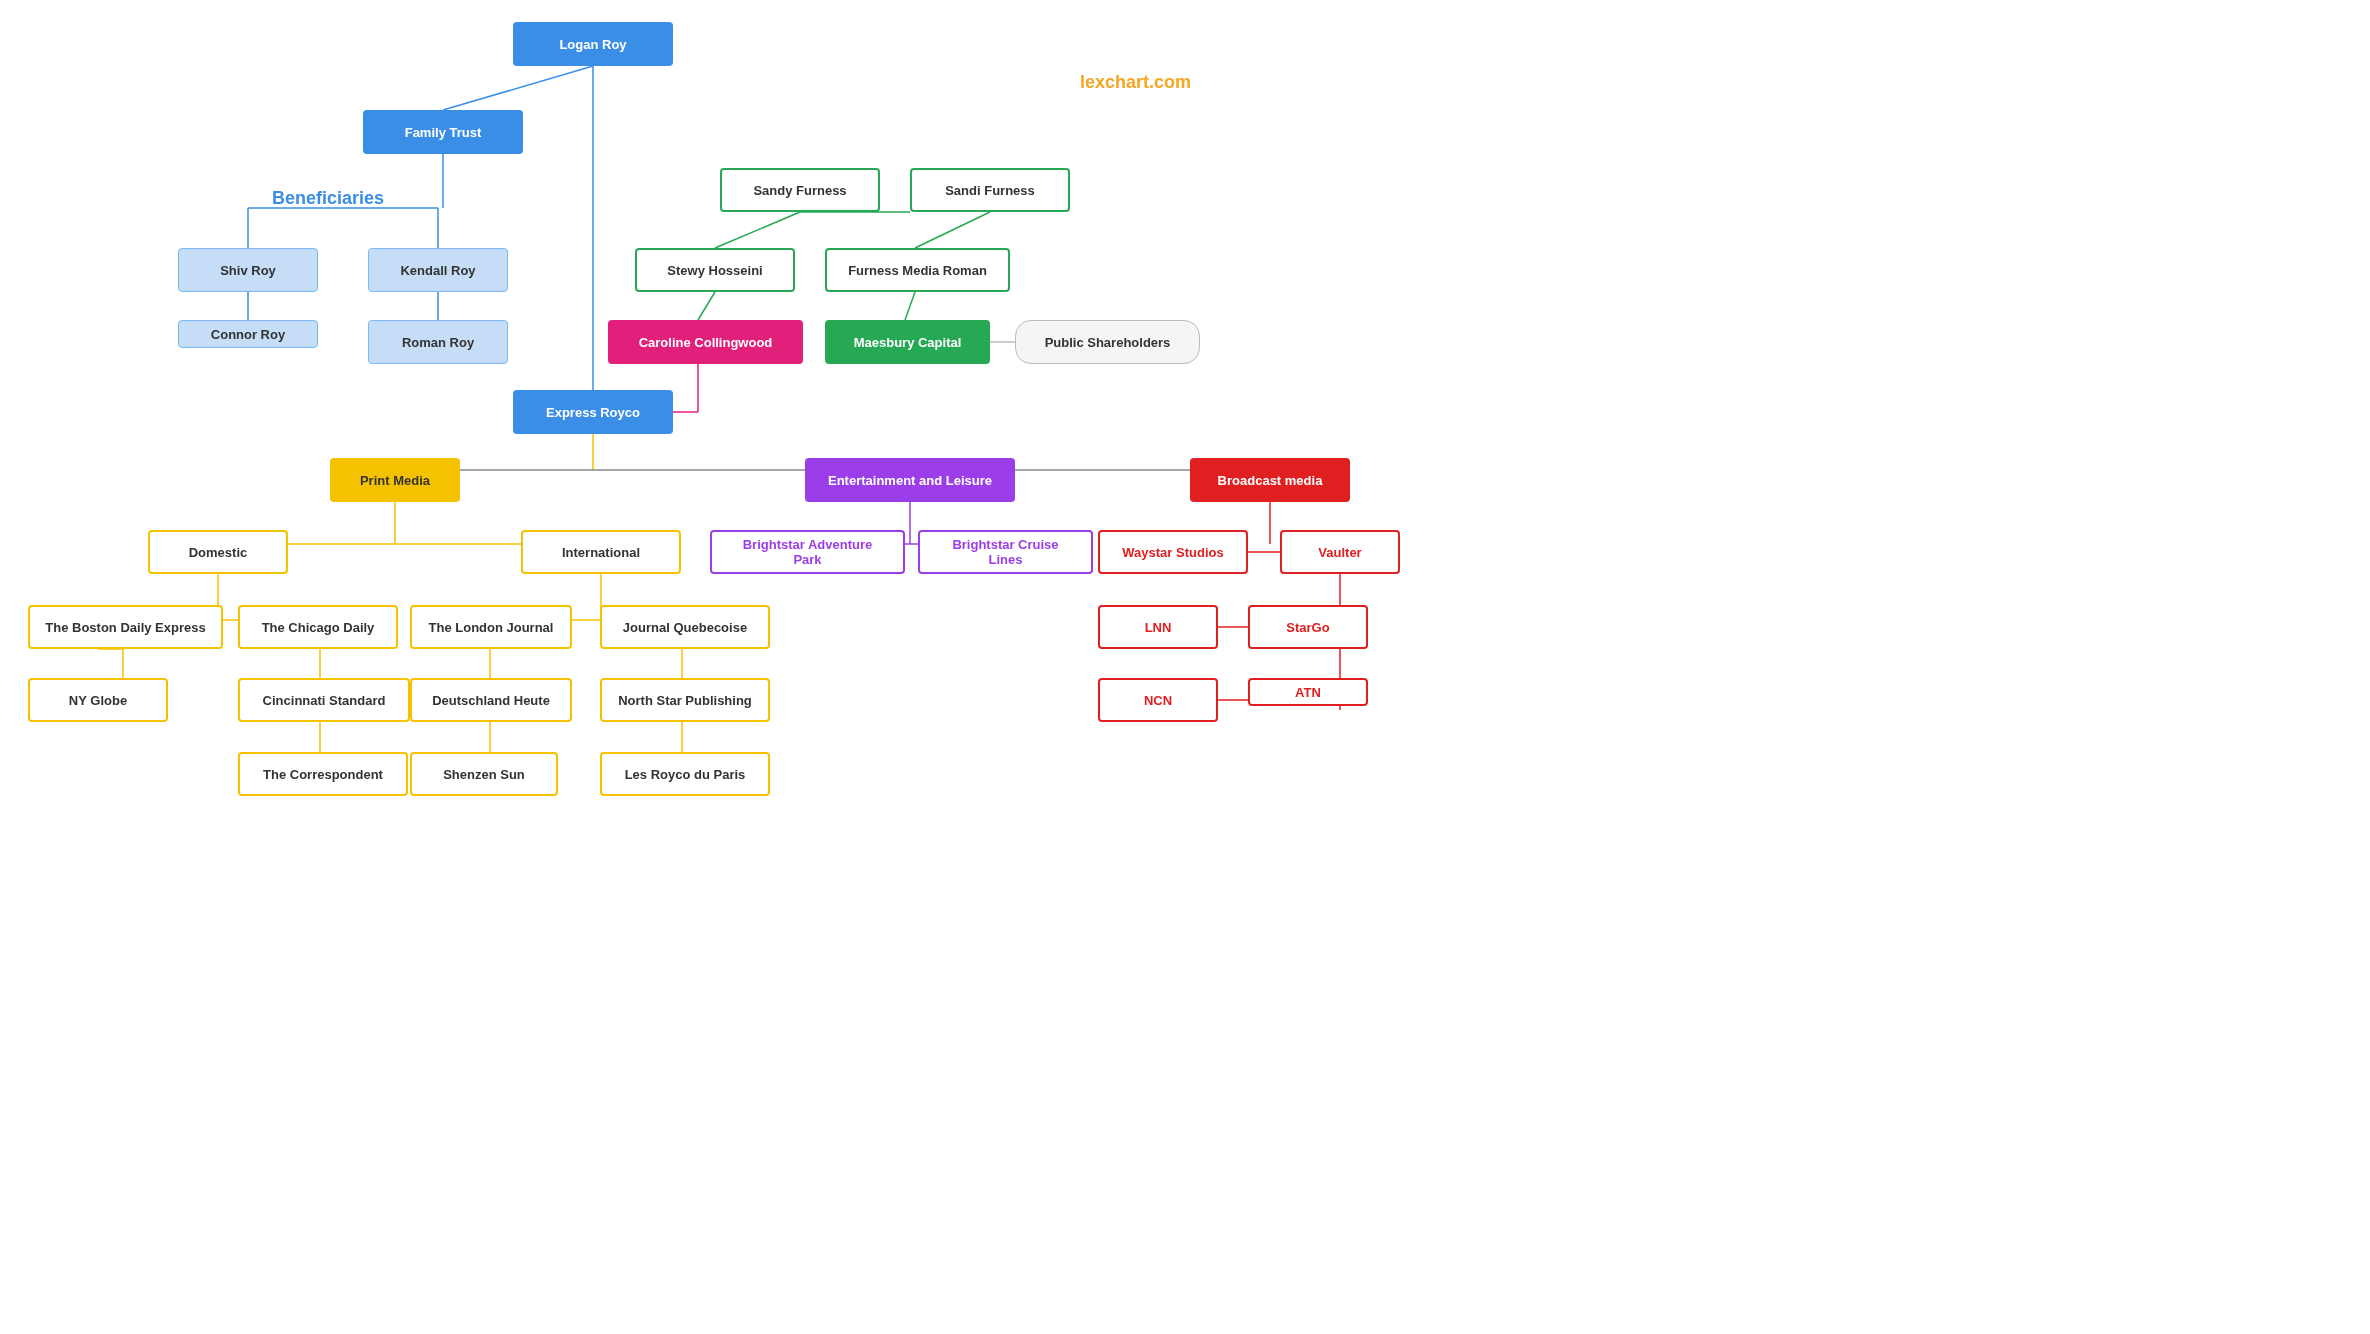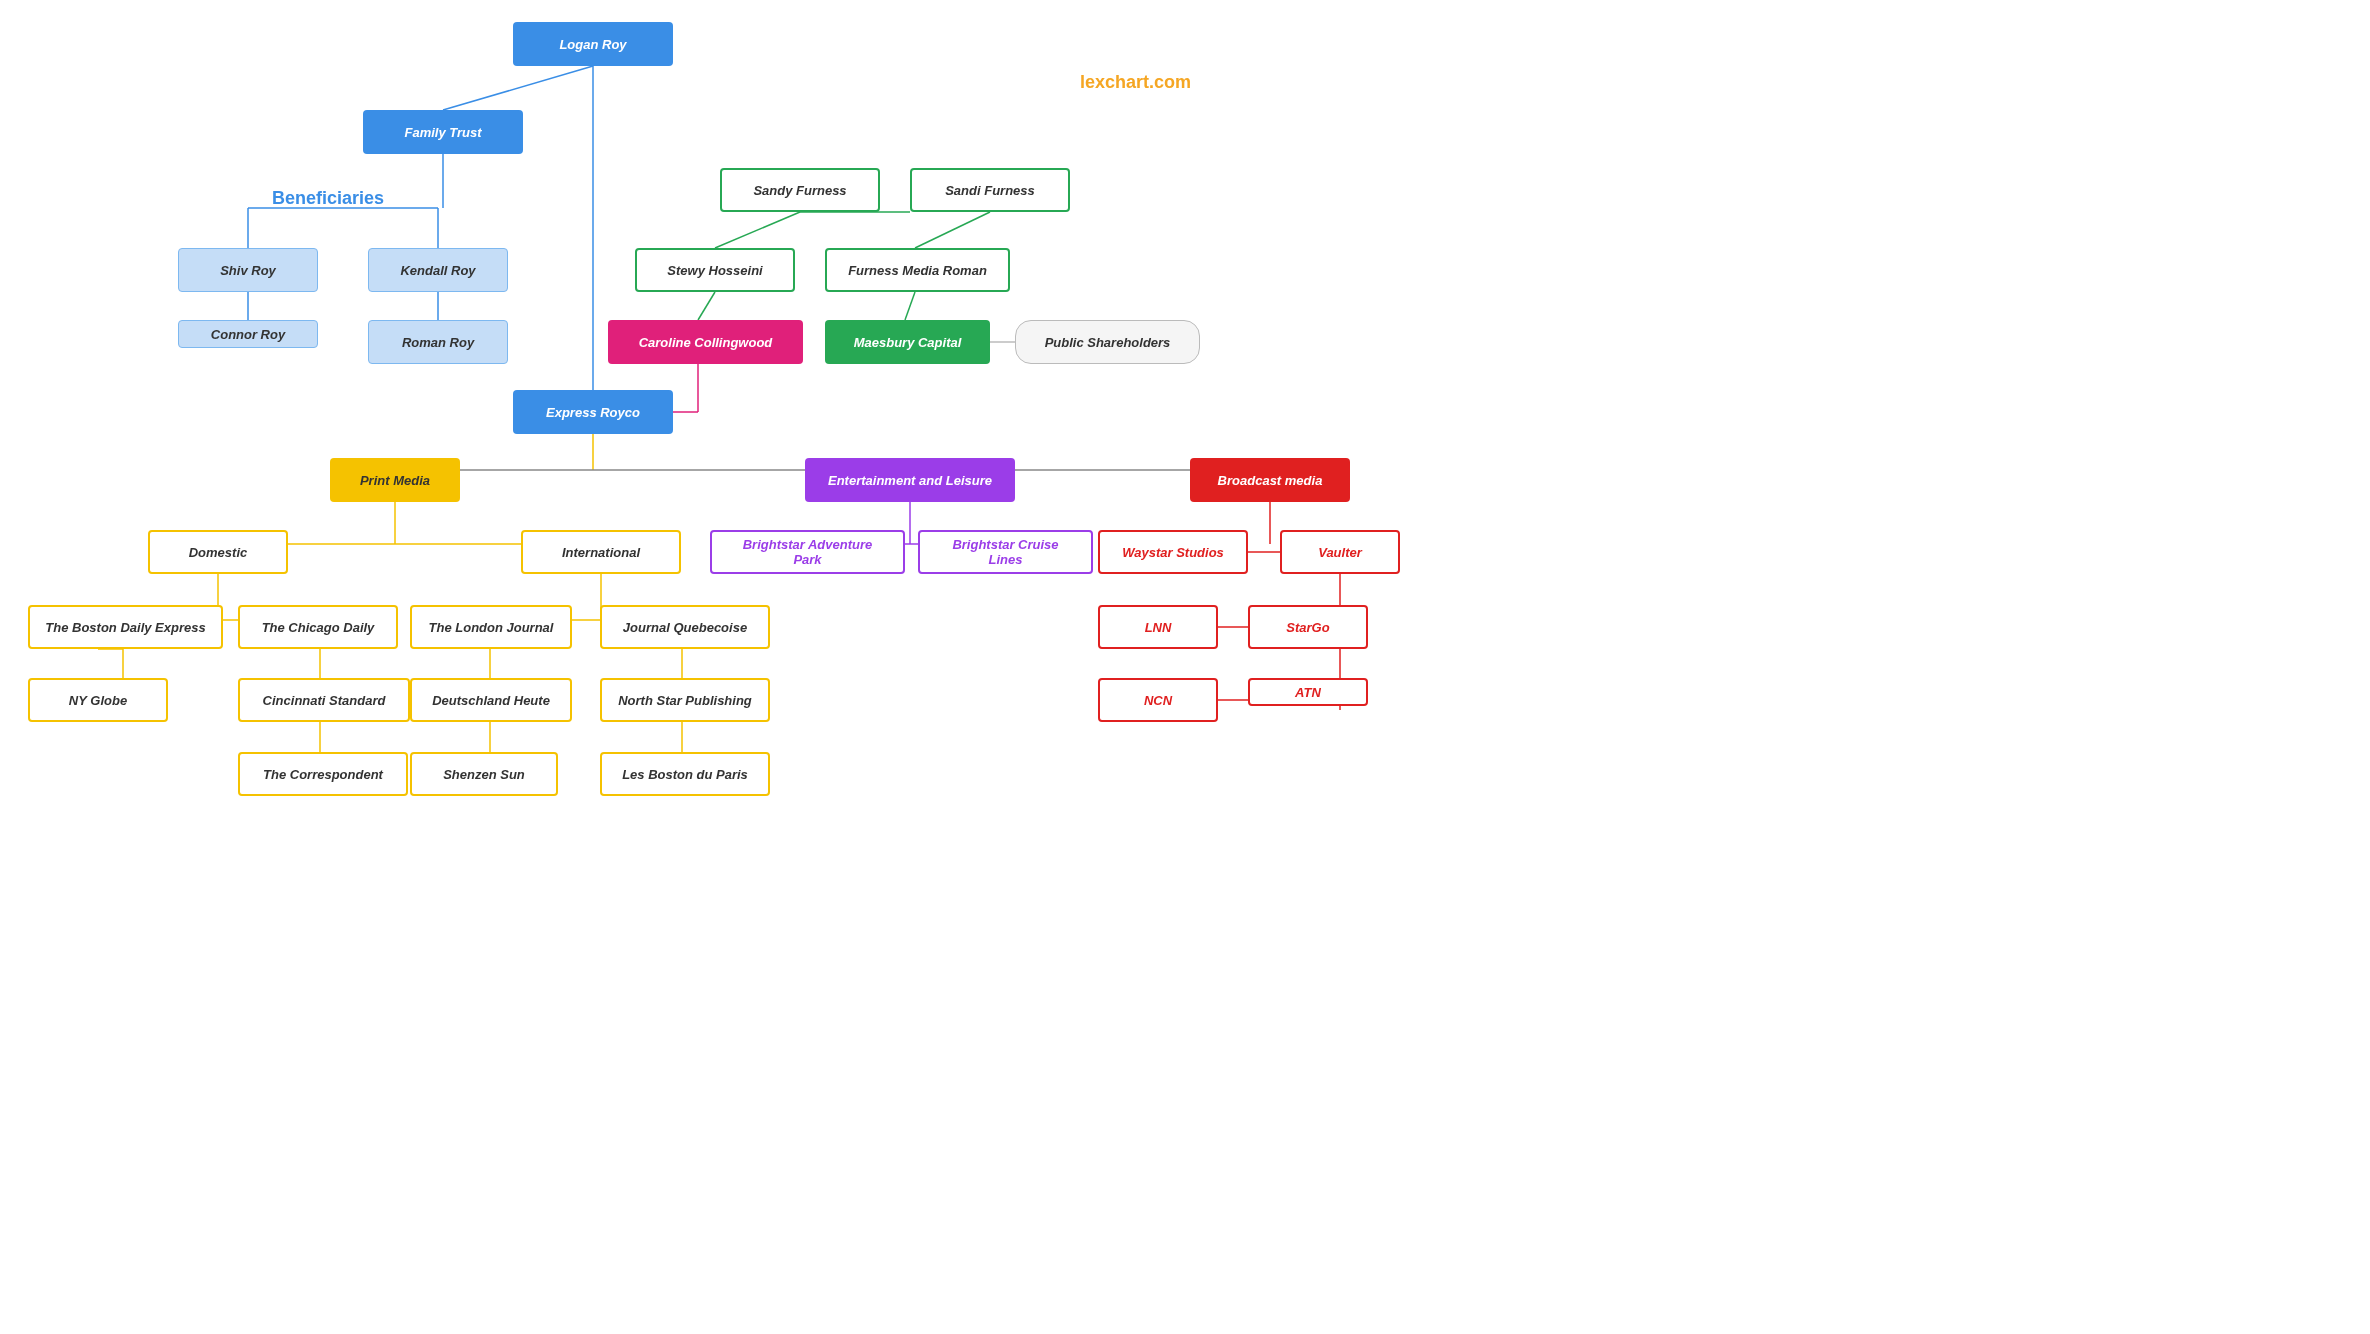--- a/index.html
+++ b/index.html
@@ -24,21 +24,20 @@
     .node {
       position: absolute;
       display: flex;
       align-items: center;
       justify-content: center;
       text-align: center;
       font-weight: bold;
       font-size: 13px;
       padding: 4px 15px;
       cursor: default;
-      font-style: italic;
     }
     .node-blue {
       background: #3a8ee6;
       color: #fff;
       border-radius: 4px;
     }
     .node-blue-light {
       background: #c5ddf7;
       color: #333;
       border: 1px solid #7db8f0;
@@ -368,16 +367,16 @@
 
   <div class="node node-outlined-yellow" style="left:238px; top:752px; width:170px; height:44px;">
     <span>The Correspondent</span>
   </div>
 
   <div class="node node-outlined-yellow" style="left:410px; top:752px; width:148px; height:44px;">
     <span>Shenzen Sun</span>
   </div>
 
   <div class="node node-outlined-yellow" style="left:600px; top:752px; width:170px; height:44px;">
-    <span>Les Boston du Paris</span>
+    <span>Les Royco du Paris</span>
   </div>
 
 </div>
 
 </body></html>

